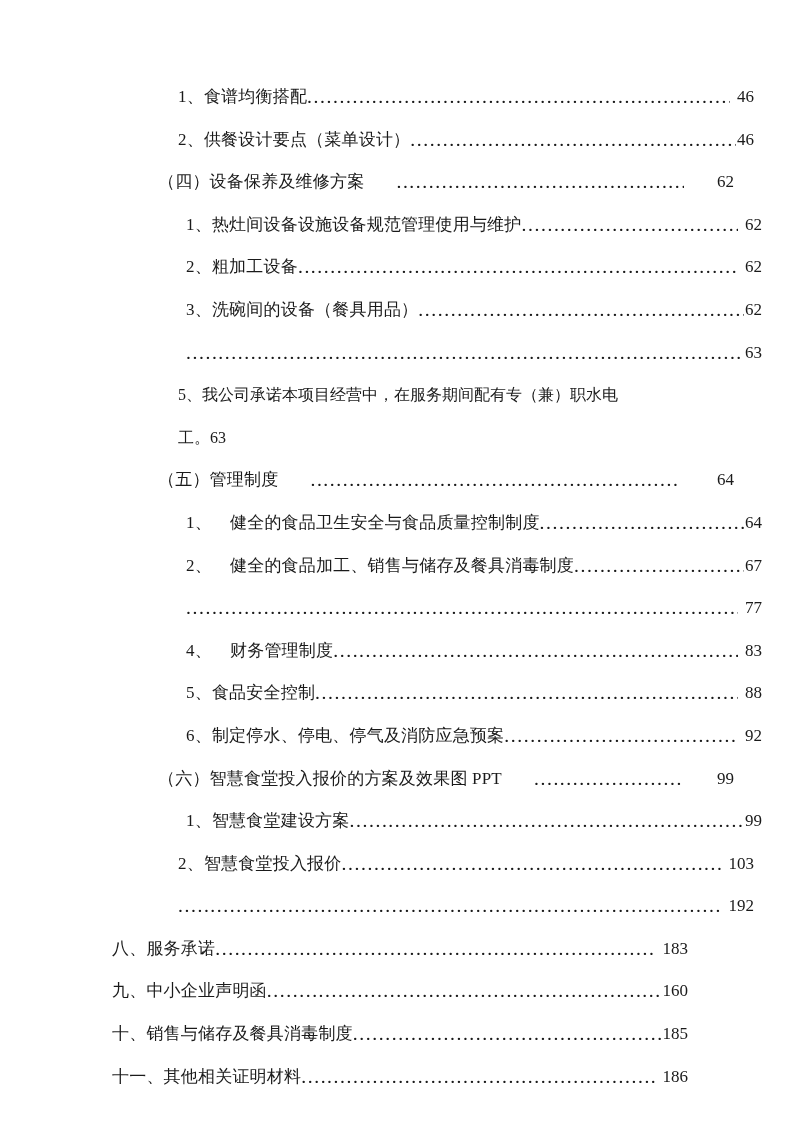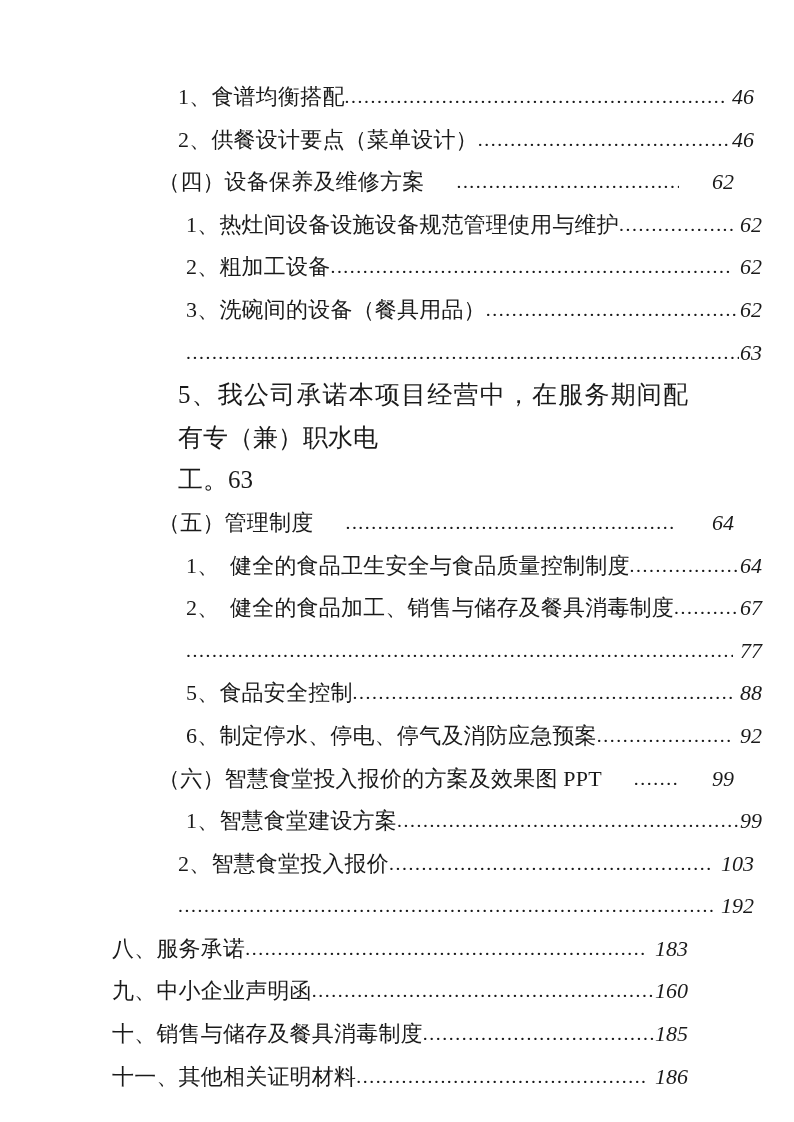--- a/index.html
+++ b/index.html
@@ -29,21 +29,21 @@
     top: 76px;
     width: 576px;
   }
 
   
   .toc-entry {
     display: flex;
     align-items: flex-end;
     width: 100%;
     height: 42.6px;
-    font-size: 22px;
+    font-size: 17px;
     line-height: 42.6px;
     white-space: nowrap;
   }
 
   .entry-label {
     flex: 0 0 auto;
     letter-spacing: 0.2px;
   }
 
   .leader {
@@ -63,37 +63,36 @@
     letter-spacing: 1.6px;
     color: #1a1a1a;
     white-space: nowrap;
   }
 
   .page-no {
     flex: 0 0 auto;
     text-align: right;
     padding-left: 1px;
     font-family: "Liberation Serif", "DejaVu Serif", serif;
-    font-style: italic;
   }
   .page-no.gap { padding-left: 7px; }
 
   
   .ind-0  { padding-left: 0px; }
   .ind-1  { padding-left: 46px; gap: 32px; }
   .ind-2  { padding-left: 66px; }
   .ind-3  { padding-left: 74px; }
 
   
   .num-tab { display: inline-block; min-width: 44px; }
   .num-narrow { display: inline-block; }
 
   
   .toc-para {
-    font-size: 25px;
+    font-size: 16px;
     line-height: 42.6px;
     padding-left: 66px;
     width: 576px;
     box-sizing: border-box;
     text-align: justify;
     text-justify: inter-ideograph;
   }
   .toc-para .l2 { display: block; }
 </style>
 </head>
@@ -163,20 +162,25 @@
       <span class="entry-label"><span class="num-tab">2、</span><span>健全的食品加工、销售与储存及餐具消毒制度</span></span>
       <span class="leader"></span>
       <span class="page-no">67</span>
     </div>
 
     <div class="toc-entry ind-3">
       <span class="leader"></span>
       <span class="page-no gap">77</span>
     </div>
 
+    <div class="toc-entry ind-3">
+      <span class="entry-label"><span class="num-tab">4、</span><span>财务管理制度</span></span>
+      <span class="leader"></span>
+      <span class="page-no gap">83</span>
+    </div>
 
     <div class="toc-entry ind-3">
       <span class="entry-label"><span class="num-narrow">5、</span><span>食品安全控制</span></span>
       <span class="leader"></span>
       <span class="page-no gap">88</span>
     </div>
 
     <div class="toc-entry ind-3">
       <span class="entry-label"><span class="num-narrow">6、</span><span>制定停水、停电、停气及消防应急预案</span></span>
       <span class="leader"></span>

